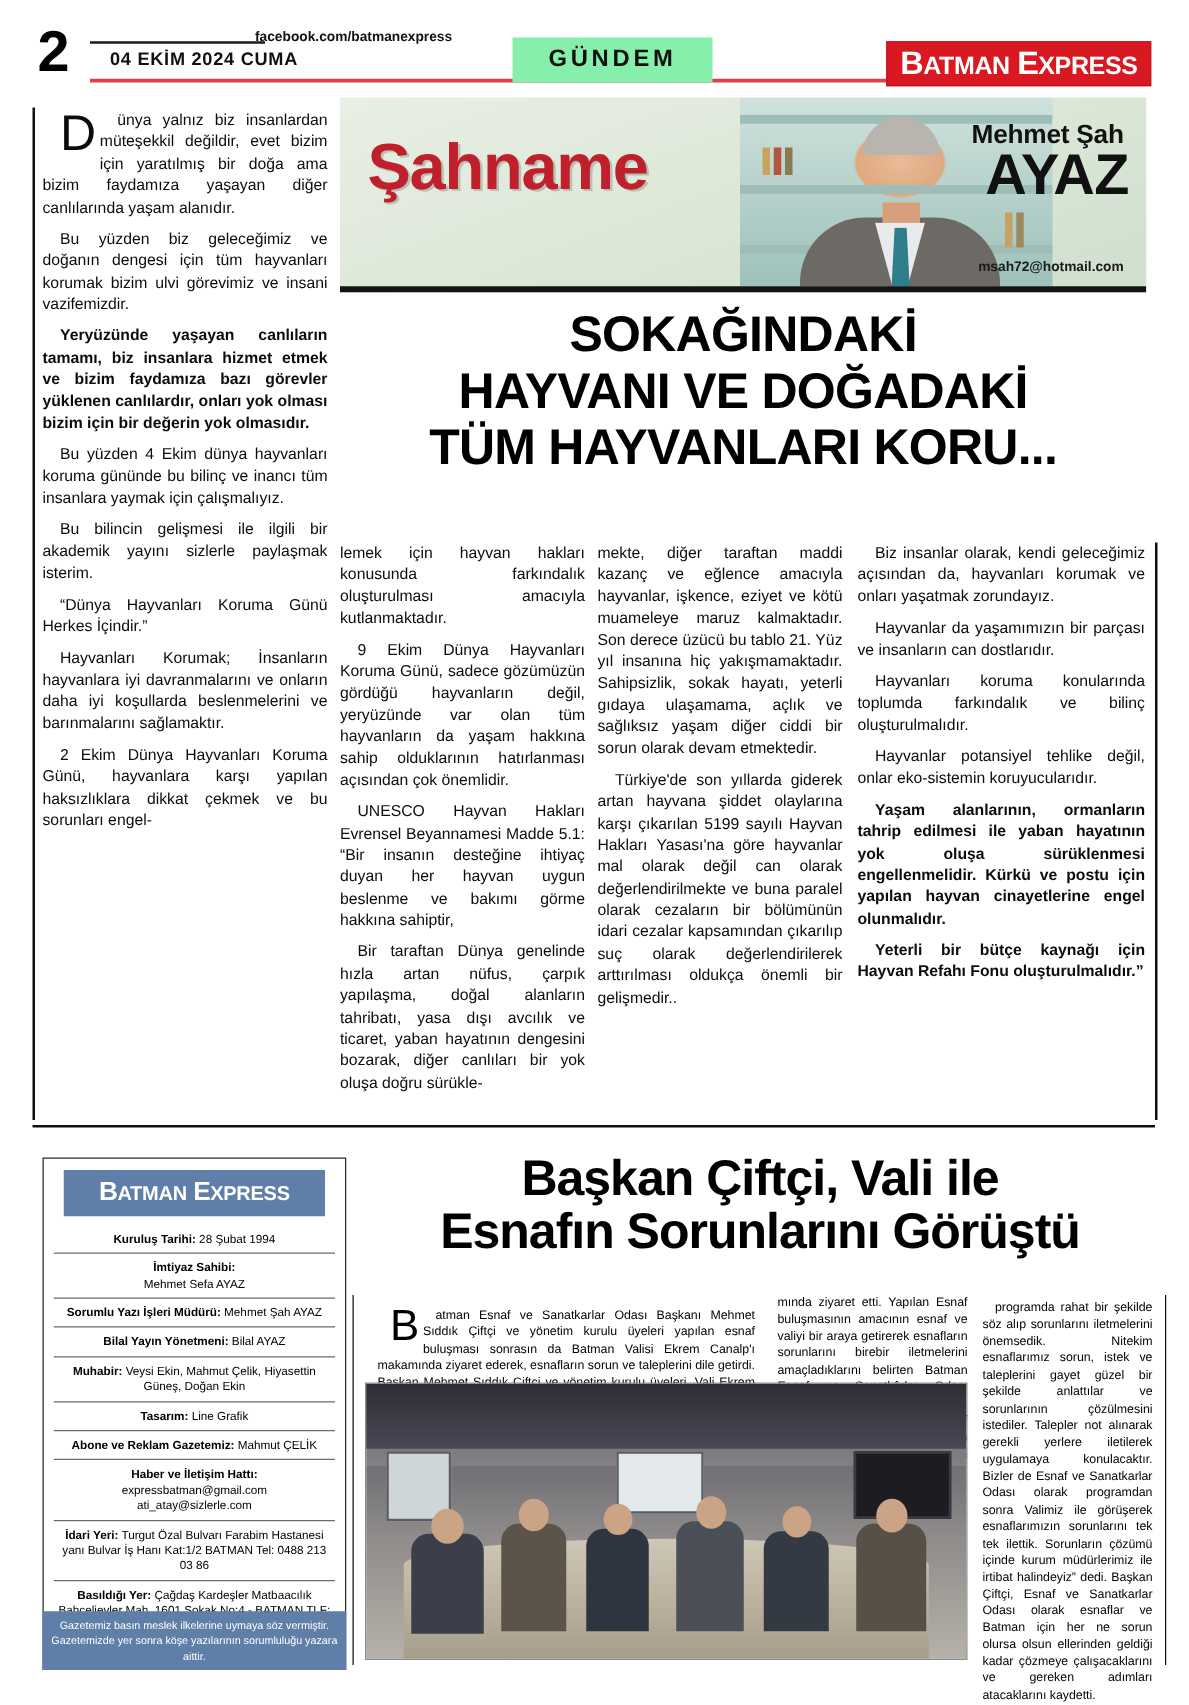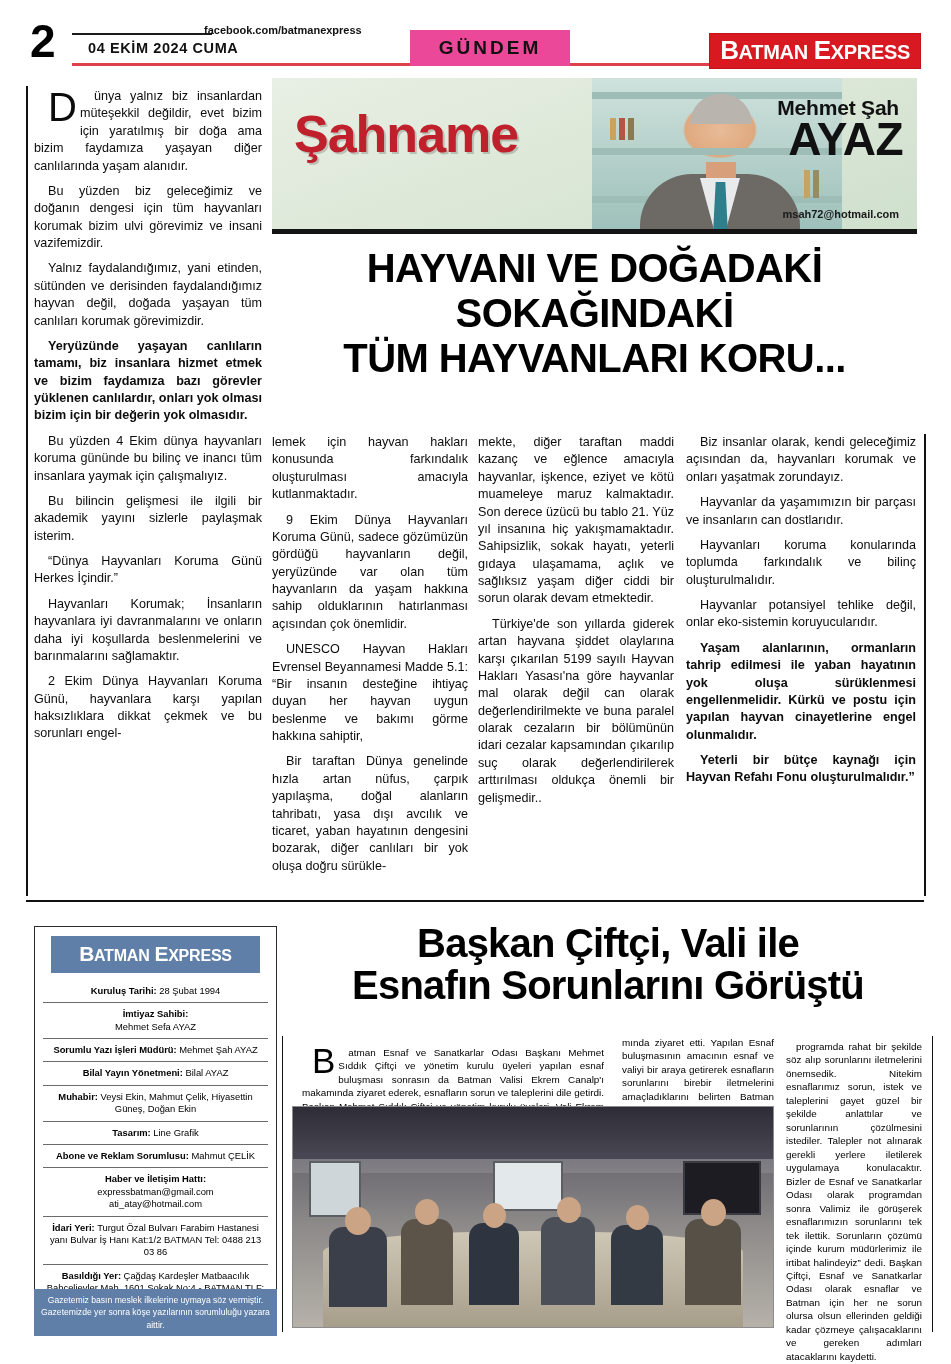--- a/index.html
+++ b/index.html
@@ -34,21 +34,21 @@
   .hdr-date {
     position: absolute; left: 88px; top: 40px;
     font-size: 14.5px; font-weight: 700; letter-spacing: 0.6px; color: #111;
   }
   .hdr-redline {
     position: absolute; left: 72px; top: 63px; width: 845px; height: 2.5px;
     background: #e0404a;
   }
   .section-tab {
     position: absolute; left: 410px; top: 30px; width: 160px; height: 36px;
-    background: #ec4899;
+    background: #86efac;
     display: flex; align-items: center; justify-content: center;
   }
   .section-tab span {
     font-size: 19px; font-weight: 600; letter-spacing: 3px; color: #111;
   }
   .hdr-logo {
     position: absolute; right: 30px; top: 33px;
     background: #d81921; color: #fff;
     padding: 4px 10px 5px 10px;
     display: flex; align-items: baseline;
@@ -257,33 +257,32 @@
       <div class="ph-tie"></div>
       <div class="ph-hair"></div>
     </div>
     <div class="banner-title">Şahname</div>
     <div class="banner-author-first">Mehmet Şah</div>
     <div class="banner-author-last">AYAZ</div>
     <div class="banner-email">msah72@hotmail.com</div>
   </div>
 
   <div class="main-headline">
+    <div>SOKAĞINDAKİ</div>
     <div>HAYVANI VE DOĞADAKİ</div>
-    <div>SOKAĞINDAKİ</div>
     <div>TÜM HAYVANLARI KORU...</div>
   </div>
 
   <div class="vrule vr1"></div>
   <div class="vrule vr2"></div>
   <div class="hr-article"></div>
 
   <div class="col" id="col1">
       <p class="dropcap">Dünya yalnız biz insanlardan müteşekkil değildir, evet bizim için yaratılmış bir doğa ama bizim faydamıza yaşayan diğer canlılarında yaşam alanıdır.</p>
       <p>Bu yüzden biz geleceğimiz ve doğanın dengesi için tüm hayvanları korumak bizim ulvi görevimiz ve insani vazifemizdir.</p>
-      <p>Yalnız faydalandığımız, yani etinden, sütünden ve derisinden faydalandığımız hayvan değil, doğada yaşayan tüm canlıları korumak görevimizdir.</p>
       <p class="b">Yeryüzünde yaşayan canlıların tamamı, biz insanlara hizmet etmek ve bizim faydamıza bazı görevler yüklenen canlılardır, onları yok olması bizim için bir değerin yok olmasıdır.</p>
       <p>Bu yüzden 4 Ekim dünya hayvanları koruma gününde bu bilinç ve inancı tüm insanlara yaymak için çalışmalıyız.</p>
       <p>Bu bilincin gelişmesi ile ilgili bir akademik yayını sizlerle paylaşmak isterim.</p>
       <p>“Dünya Hayvanları Koruma Günü Herkes İçindir.”</p>
       <p>Hayvanları Korumak; İnsanların hayvanlara iyi davranmalarını ve onların daha iyi koşullarda beslenmelerini ve barınmalarını sağlamaktır.</p>
       <p>2 Ekim Dünya Hayvanları Koruma Günü, hayvanlara karşı yapılan haksızlıklara dikkat çekmek ve bu sorunları engel-</p>
     </div>
   <div class="col" id="col2">
       <p class="nodent">lemek için hayvan hakları konusunda farkındalık oluşturulması amacıyla kutlanmaktadır.</p>
       <p>9 Ekim Dünya Hayvanları Koruma Günü, sadece gözümüzün gördüğü hayvanların değil, yeryüzünde var olan tüm hayvanların da yaşam hakkına sahip olduklarının hatırlanması açısından çok önemlidir.</p>
@@ -313,25 +312,25 @@
     <div id="imprint-rows">
         <div class="imp-row"><b>Kuruluş Tarihi:</b><span> 28 Şubat 1994</span></div>
         <div class="imp-row">
           <div><b>İmtiyaz Sahibi:</b></div>
           <div>Mehmet Sefa AYAZ</div>
         </div>
         <div class="imp-row"><b>Sorumlu Yazı İşleri Müdürü:</b><span> Mehmet Şah AYAZ</span></div>
         <div class="imp-row"><b>Bilal Yayın Yönetmeni:</b><span> Bilal AYAZ</span></div>
         <div class="imp-row"><b>Muhabir:</b><span> Veysi Ekin, Mahmut Çelik, Hiyasettin Güneş, Doğan Ekin</span></div>
         <div class="imp-row"><b>Tasarım:</b><span> Line Grafik</span></div>
-        <div class="imp-row"><b>Abone ve Reklam Sorumlusu:</b><span> Mahmut ÇELİK</span></div>
+        <div class="imp-row"><b>Abone ve Reklam Gazetemiz:</b><span> Mahmut ÇELİK</span></div>
         <div class="imp-row">
           <div><b>Haber ve İletişim Hattı:</b></div>
           <div>expressbatman@gmail.com</div>
-          <div>ati_atay@hotmail.com</div>
+          <div>ati_atay@sizlerle.com</div>
         </div>
         <div class="imp-row"><b>İdari Yeri:</b><span> Turgut Özal Bulvarı Farabim Hastanesi yanı Bulvar İş Hanı Kat:1/2 BATMAN Tel: 0488 213 03 86</span></div>
         <div class="imp-row"><b>Basıldığı Yer:</b><span> Çağdaş Kardeşler Matbaacılık Bahçelievler Mah. 1601 Sokak No:4  -  BATMAN TLF: 0488 212 28 33</span></div>
         <div class="imp-row"><span>Yerel Süreli Yayın</span></div>
       </div>
     <div class="imprint-foot">
       <div>Gazetemiz basın meslek ilkelerine uymaya söz vermiştir.</div>
       <div>Gazetemizde yer sonra köşe yazılarının sorumluluğu yazara aittir.</div>
     </div>
   </div>

